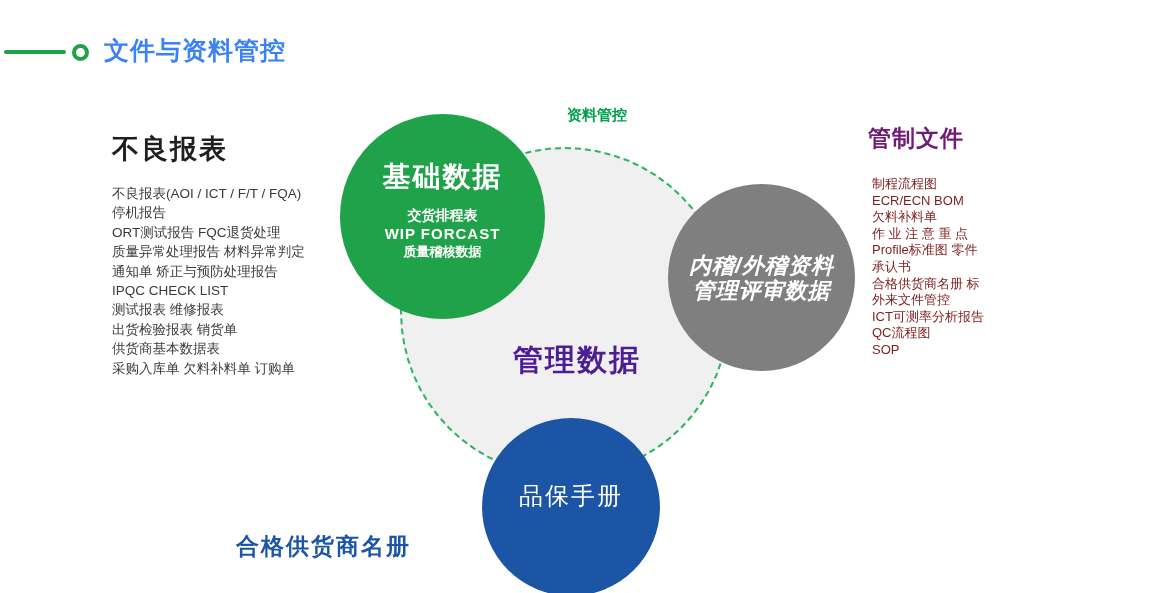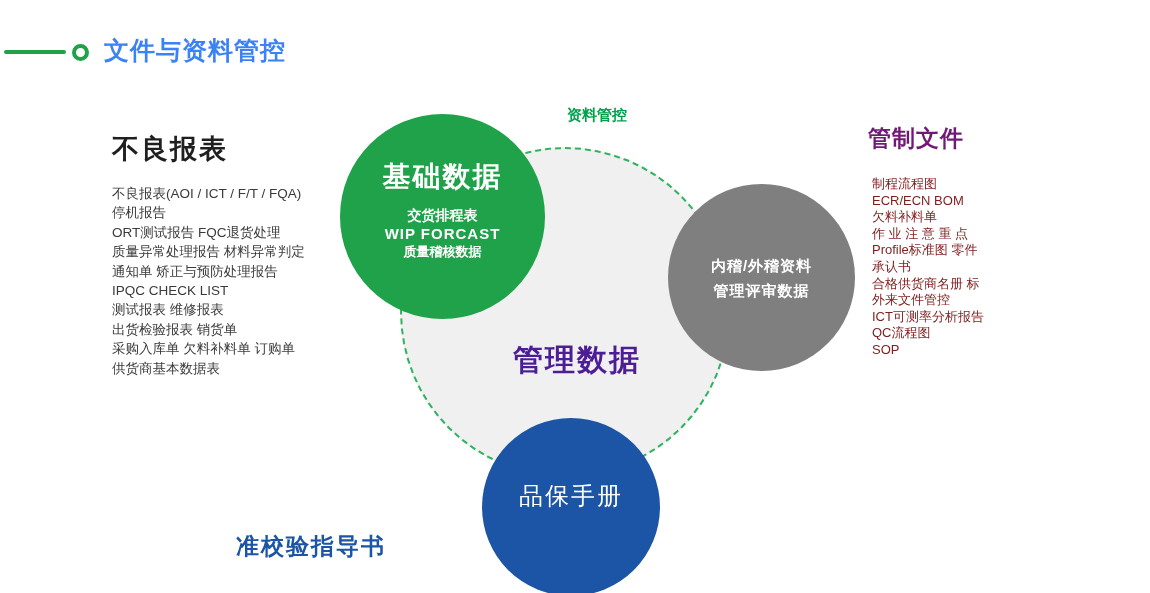--- a/index.html
+++ b/index.html
@@ -100,23 +100,24 @@
   .green-circle .gc-sub1 { font-size:14px; font-weight:bold; line-height:18px; }
   .green-circle .gc-sub2 { font-size:15px; font-weight:bold; line-height:19px; letter-spacing:1px; }
   .green-circle .gc-sub3 { font-size:13px; font-weight:bold; line-height:18px; }
 
   .gray-circle {
     left:668px; top:184px;
     width:187px; height:187px;
     background:#7f7f7f;
   }
   .gray-circle .line {
-    font-size:15px; font-weight:bold;
+    font-size:22px; font-weight:bold;
     line-height:25px;
     letter-spacing:1px;
+    font-style:italic;
   }
 
   .blue-circle {
     left:482px; top:418px;
     width:178px; height:178px;
     background:#1c55a5;
     padding-bottom:22px;
   }
   .blue-circle .bc-title {
     font-family:"DejaVu Serif", serif;
@@ -162,22 +163,22 @@
   <h2 class="left-heading">不良报表</h2>
   <ul class="left-list">
     <li>不良报表(AOI / ICT / F/T / FQA)</li>
     <li>停机报告</li>
     <li>ORT测试报告  FQC退货处理</li>
     <li>质量异常处理报告 材料异常判定</li>
     <li>通知单 矫正与预防处理报告</li>
     <li>IPQC CHECK LIST</li>
     <li>测试报表 维修报表</li>
     <li>出货检验报表 销货单</li>
+    <li>供货商基本数据表</li>
     <li>采购入库单 欠料补料单 订购单</li>
-    <li>供货商基本数据表</li>
   </ul>
 
   <div class="dashed-circle"></div>
   <div class="data-control-label">资料管控</div>
   <div class="center-text">管理数据</div>
 
   <div class="circle green-circle">
     <div class="gc-title">基础数据</div>
     <div class="gc-sub1">交货排程表</div>
     <div class="gc-sub2">WIP  FORCAST</div>
@@ -201,15 +202,15 @@
     <li>作 业 注 意 重 点</li>
     <li>Profile标准图 零件</li>
     <li>承认书</li>
     <li>合格供货商名册 标</li>
     <li>外来文件管控</li>
     <li>ICT可测率分析报告</li>
     <li>QC流程图</li>
     <li>SOP</li>
   </ul>
 
-  <div class="bottom-label">准校验指导书</div>
+  <div class="bottom-label">合格供货商名册</div>
 
 </div>
 
 </body></html>

